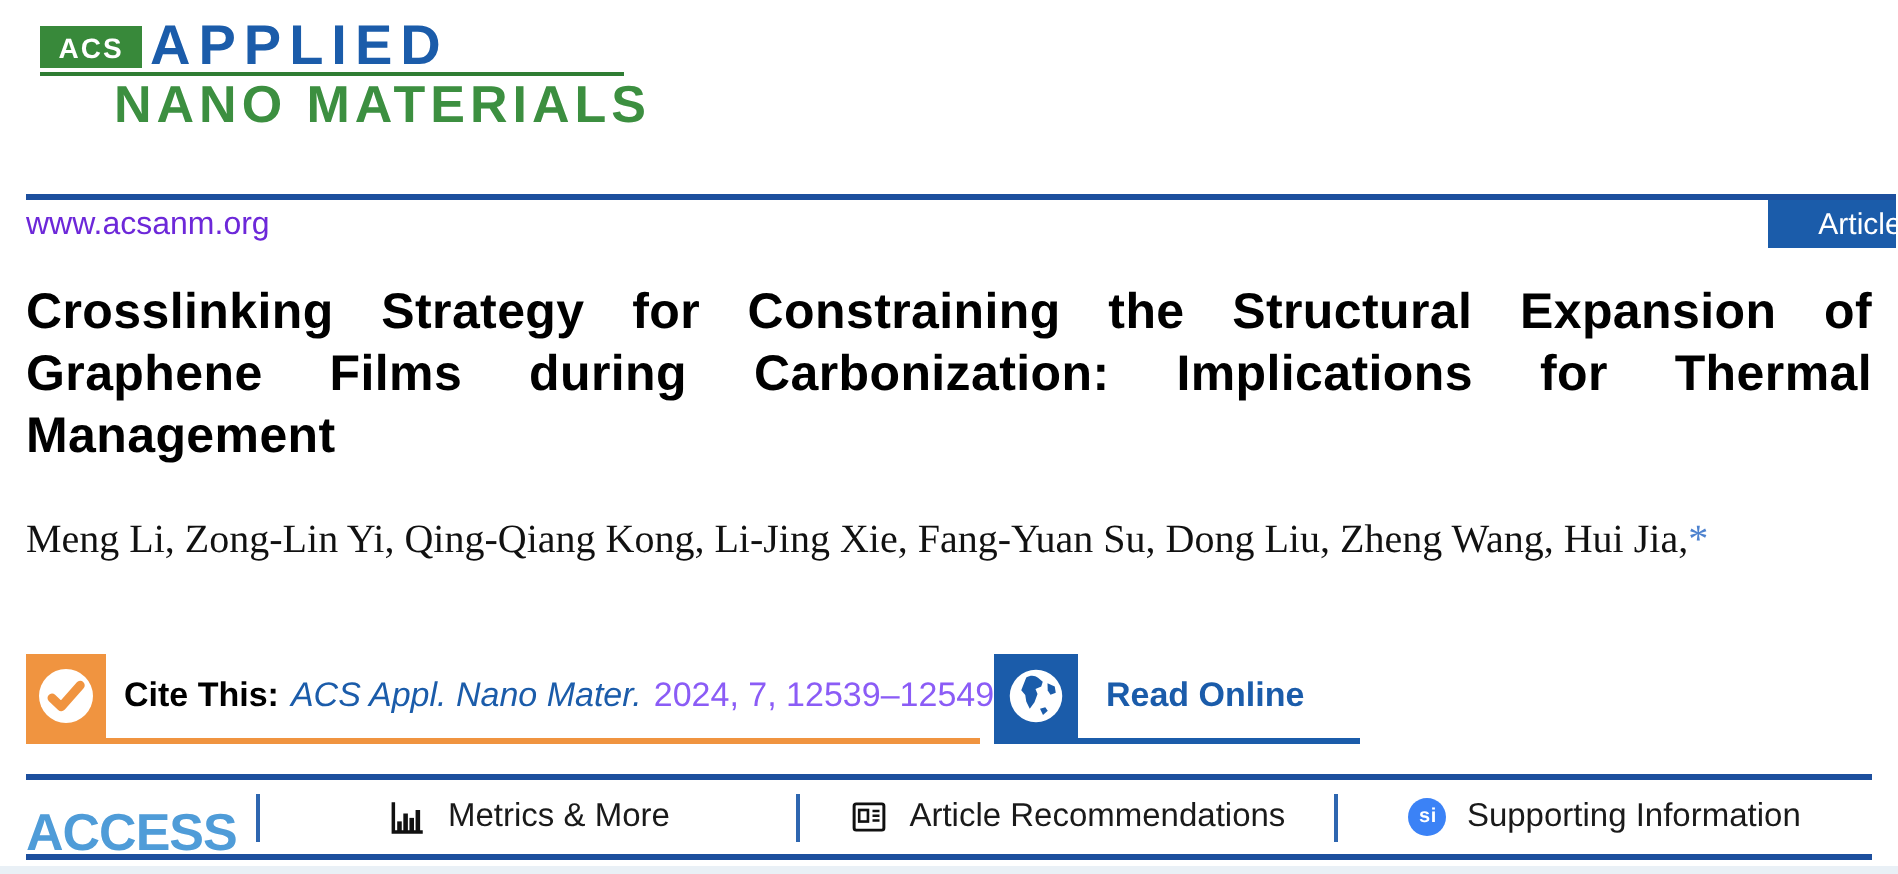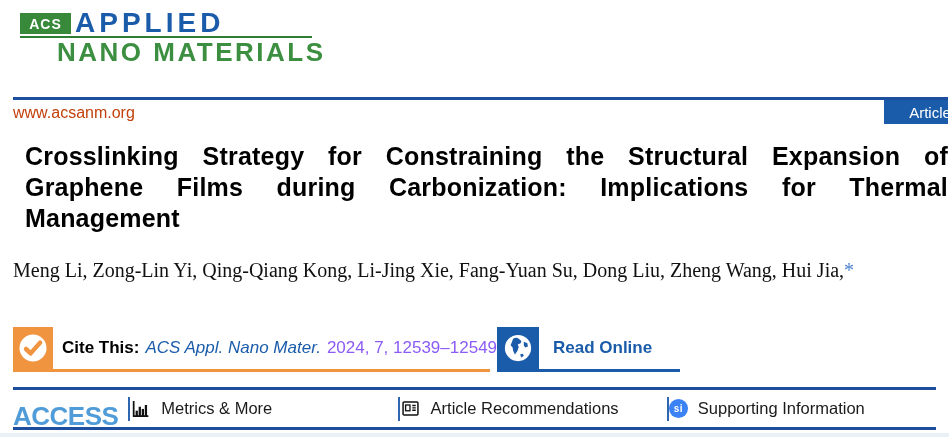--- a/index.html
+++ b/index.html
@@ -21,31 +21,31 @@
     color: #1b5caa; letter-spacing: 4px; line-height: 28px;
   }
   .logo-underline { left: 20px; top: 36px; width: 292px; height: 2px; background: #2f7d33; }
   .journal-line2 {
     left: 57px; top: 39px; font-size: 26px; font-weight: 700;
     color: #3c8f40; letter-spacing: 2.5px; line-height: 26px;
   }
 
   
   .top-rule { left: 13px; top: 97px; width: 935px; height: 3px; background: #1d4f9e; }
-  .website { left: 13px; top: 104px; font-size: 16px; color: #c2410c; text-decoration: none; }
+  .website { left: 13px; top: 104px; font-size: 16px; color: #6d28d9; text-decoration: none; }
   .article-badge {
     left: 884px; top: 100px; width: 64px; height: 24px; background: #1b5caa;
     color: #ffffff; font-size: 15px; display: flex; align-items: center; justify-content: center; padding-left: 28px;
   }
 
   
   .title {
     left: 13px; top: 141px; width: 923px;
     font-size: 25px; font-weight: 700; line-height: 31px; color: #000000;
-    text-align: justify; letter-spacing: 0.2px; margin-left: 12px;
+    text-align: justify; letter-spacing: 0.2px;
   }
   .authors {
     left: 13px; top: 257px; width: 923px;
     font-family: "Liberation Serif", serif; font-size: 20px; line-height: 26px; color: #111111;
   }
   .star { color: #4d82cf; cursor: pointer; }
 
   
   .cite-block { left: 13px; top: 327px; width: 477px; height: 45px;
     border-bottom: 3px solid #f09440; display: flex; align-items: stretch; cursor: pointer; }
@@ -69,21 +69,21 @@
     left: 13px; top: 387px; width: 923px; height: 43px;
     border-top: 3px solid #1d4f9e; border-bottom: 3px solid #1d4f9e;
     display: flex; align-items: center;
   }
   .access-word {
     font-size: 26px; font-weight: 700; color: #4f9cd8; letter-spacing: -0.5px;
     padding: 0 10px 0 0; cursor: pointer; line-height: 37px; margin-top: 16px;
   }
   .vdiv { width: 2px; height: 24px; background: #2e66b0; flex: 0 0 2px; }
   .bar-item {
-    flex: 1 1 0; display: flex; align-items: center; 
+    flex: 1 1 0; display: flex; align-items: center; justify-content: center;
     gap: 10px; font-size: 16.5px; color: #1a1a1a; cursor: pointer; white-space: nowrap;
   }
   .icon-svg { display: block; }
   .si-circle {
     width: 19px; height: 19px; border-radius: 50%; background: #3b82f6;
     color: #ffffff; font-size: 10px; font-weight: 700;
     display: flex; align-items: center; justify-content: center; letter-spacing: 0.3px;
   }
 
   .next-strip { left: 0; top: 433px; width: 949px; height: 4px; background: #e9f0f6; }

